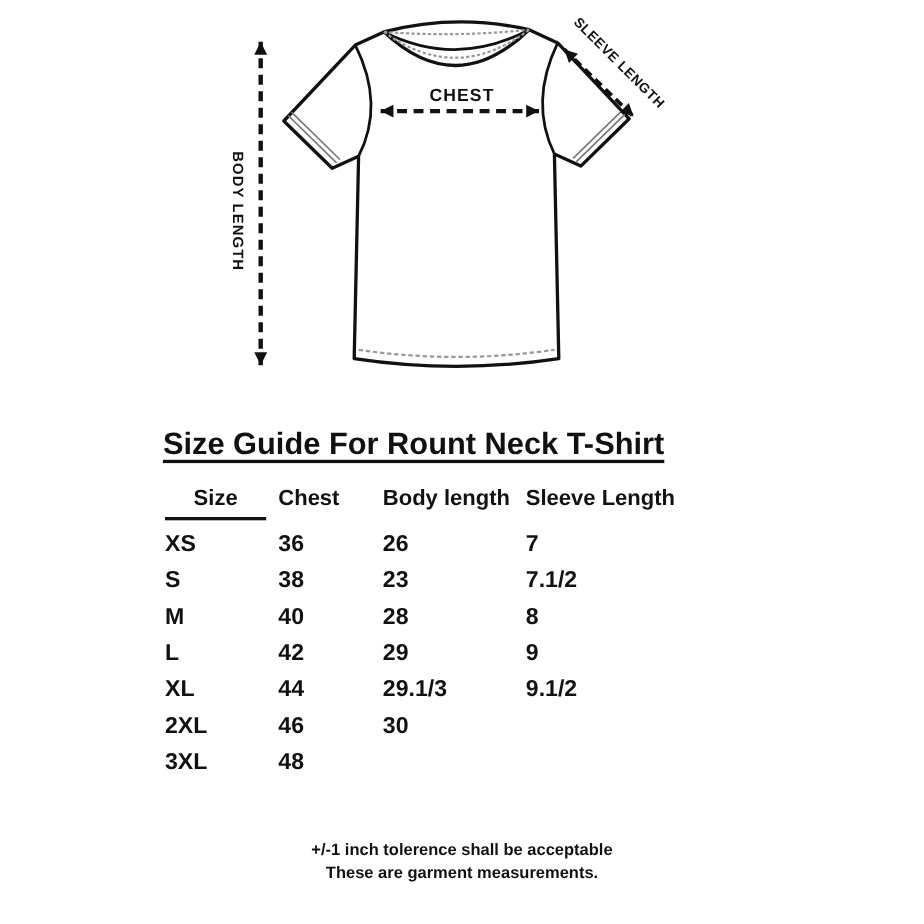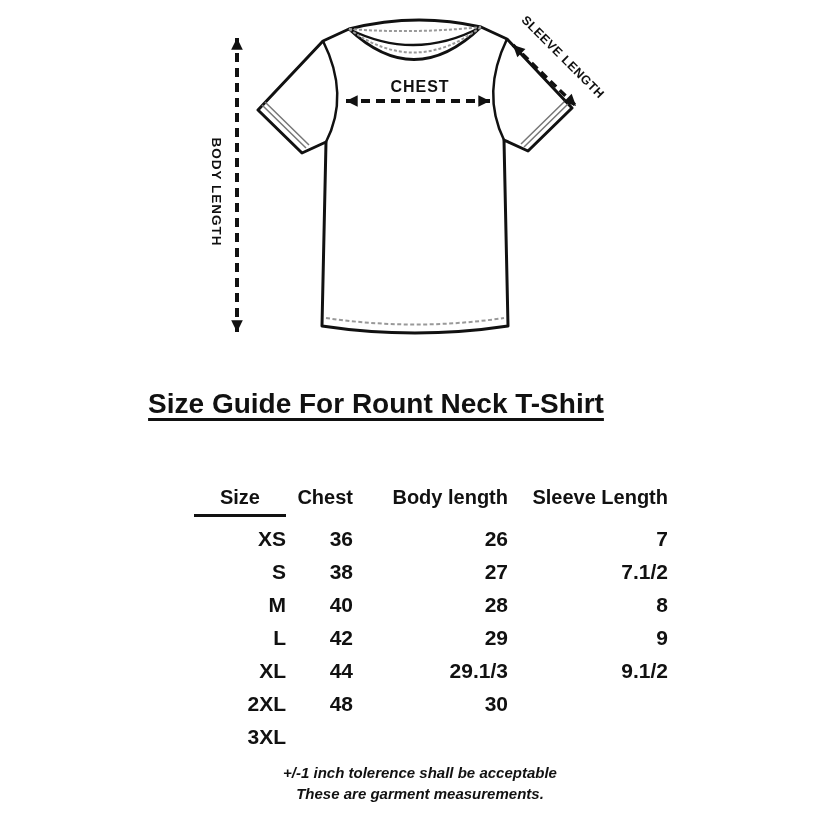--- a/index.html
+++ b/index.html
@@ -9,33 +9,33 @@
     overflow:hidden;
   }
   #diagram{position:absolute;left:0;top:0;}
   .page-title{
     position:absolute;left:0;top:388px;width:752px;text-align:center;
     font-size:28px;font-weight:bold;
   }
   .page-title span{
     text-decoration:underline;text-decoration-thickness:3px;text-underline-offset:5px;
   }
-  .col{position:absolute;top:476px;text-align:right;}
+  .col{position:absolute;top:432px;text-align:left;}
   .col-size{left:150px;width:136px;}
   .col-chest{left:253px;width:100px;}
   .col-body{left:348px;width:160px;}
   .col-sleeve{left:478px;width:190px;}
   .hdr{height:46px;line-height:42px;font-size:20px;font-weight:bold;white-space:nowrap;}
   .hdr-size-underline{
     display:inline-block;border-bottom:3px solid #111111;padding:0 26px 2px 26px;line-height:30px;
   }
   .cell{height:33px;line-height:33px;font-size:21px;font-weight:bold;white-space:nowrap;}
   .footer{
     position:absolute;left:0;top:762px;width:840px;text-align:center;
-    font-size:15px;font-weight:bold;line-height:21px;font-style:italic;
+    font-size:15px;font-weight:bold;line-height:21px;
   }
   .svg-label{font-family:"Liberation Sans","DejaVu Sans",sans-serif;font-weight:bold;fill:#111111;}
 </style>
 </head>
 <body>
 
 <svg id="diagram" width="840" height="380" viewBox="0 0 840 380" xmlns="http://www.w3.org/2000/svg">
   <defs>
     <marker id="ah" viewBox="0 0 12 12" refX="11" refY="6" markerWidth="15" markerHeight="14" orient="auto-start-reverse" markerUnits="userSpaceOnUse">
       <path d="M1,1 L11,6 L1,11 Z" fill="#111111"></path>
@@ -92,27 +92,28 @@
   <div class="cell">3XL</div>
 </div>
 
 <div class="col col-chest">
   <div class="hdr">Chest</div>
   <div class="cell">36</div>
   <div class="cell">38</div>
   <div class="cell">40</div>
   <div class="cell">42</div>
   <div class="cell">44</div>
+  <div class="cell">46</div>
   <div class="cell">48</div>
 </div>
 
 <div class="col col-body">
   <div class="hdr">Body length</div>
   <div class="cell">26</div>
-  <div class="cell">27</div>
+  <div class="cell">23</div>
   <div class="cell">28</div>
   <div class="cell">29</div>
   <div class="cell">29.1/3</div>
   <div class="cell">30</div>
 </div>
 
 <div class="col col-sleeve">
   <div class="hdr">Sleeve Length</div>
   <div class="cell">7</div>
   <div class="cell">7.1/2</div>

